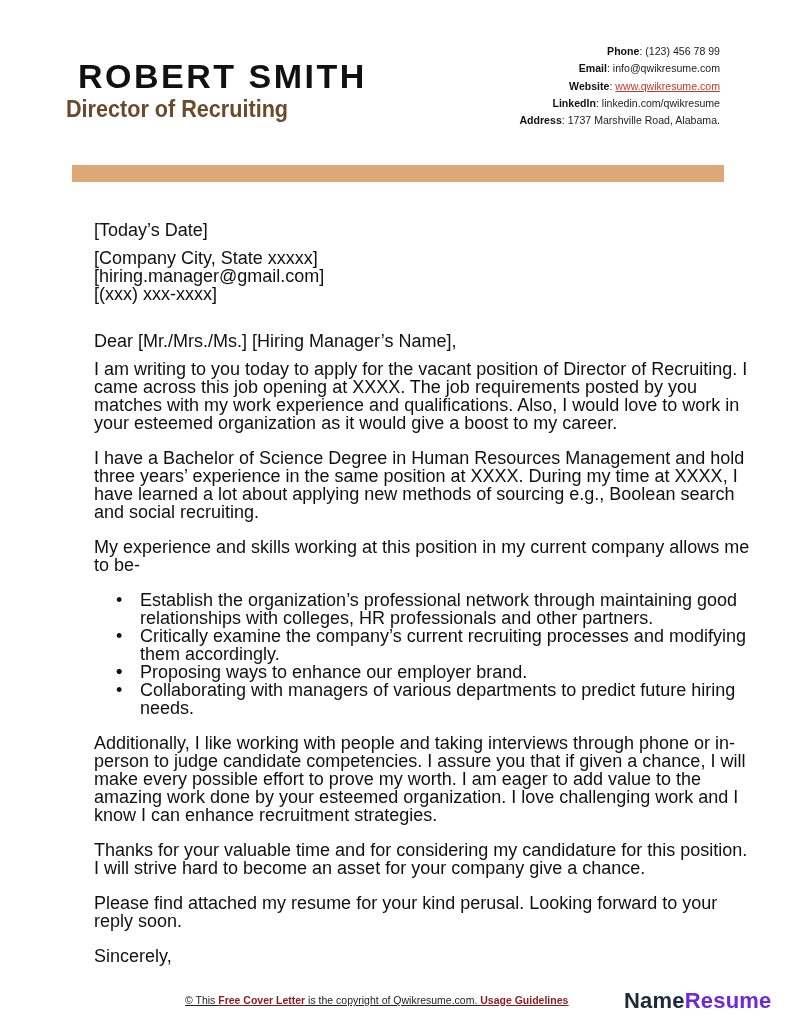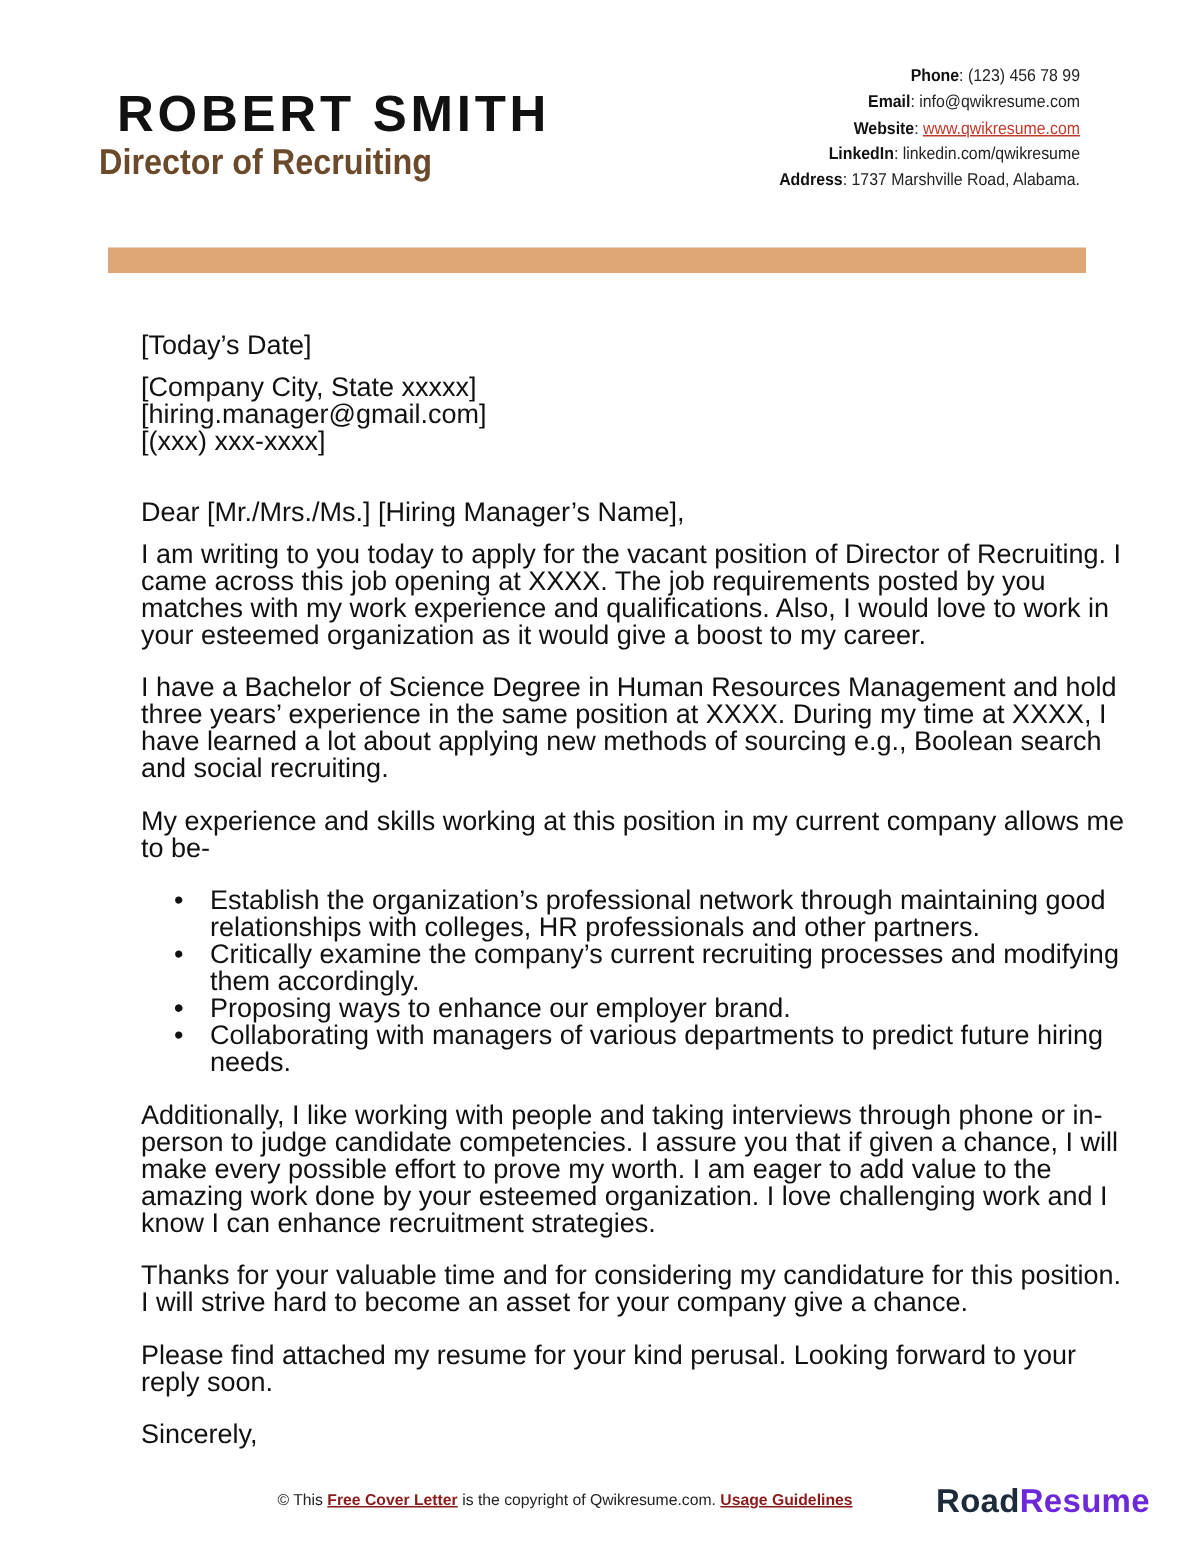--- a/index.html
+++ b/index.html
@@ -18,21 +18,21 @@
              line-height:18px; color:#111;margin-left:20px; }
   .content p { margin:0; }
   .gap-s { height:10px; }
   .gap-m { height:17px; }
   .gap-l { height:29px; }
   ul.bullets { margin:0; padding-left:46px; list-style:none; }
   ul.bullets li { position:relative; line-height:18px; }
   ul.bullets li .dot { position:absolute; left:-24px; top:0; }
   .footer { position:absolute; left:0; width:800px; top:994px; text-align:center; font-size:10.5px; color:#222; }
   .footer a { color:#8b1a1a; font-weight:bold; text-decoration:underline; }
-  .footer-inner { position:absolute; left:185px; }
+  .footer-inner { position:absolute; left:185px;text-decoration:underline; }
   .logo { position:absolute; left:624px; top:988px; font-size:22px; font-weight:bold; letter-spacing:0.2px; }
   .logo .q { color:#1d2a3a; }
   .logo .r { color:#6d28d9; }
 </style>
 </head>
 <body>
 
 <h1 class="name">ROBERT SMITH</h1>
 <div class="jobtitle">Director of Recruiting</div>
 
@@ -78,14 +78,14 @@
   <p>Sincerely,</p>
 </div>
 
 <div class="footer">
   <div class="footer-inner">
     <span>© This </span><a>Free Cover Letter</a><span> is the copyright of Qwikresume.com. </span><a>Usage Guidelines</a>
   </div>
 </div>
 
 <div class="logo">
-  <span class="q">Road</span><span class="r">Resume</span>
+  <span class="q">Name</span><span class="r">Resume</span>
 </div>
 
 </body></html>

